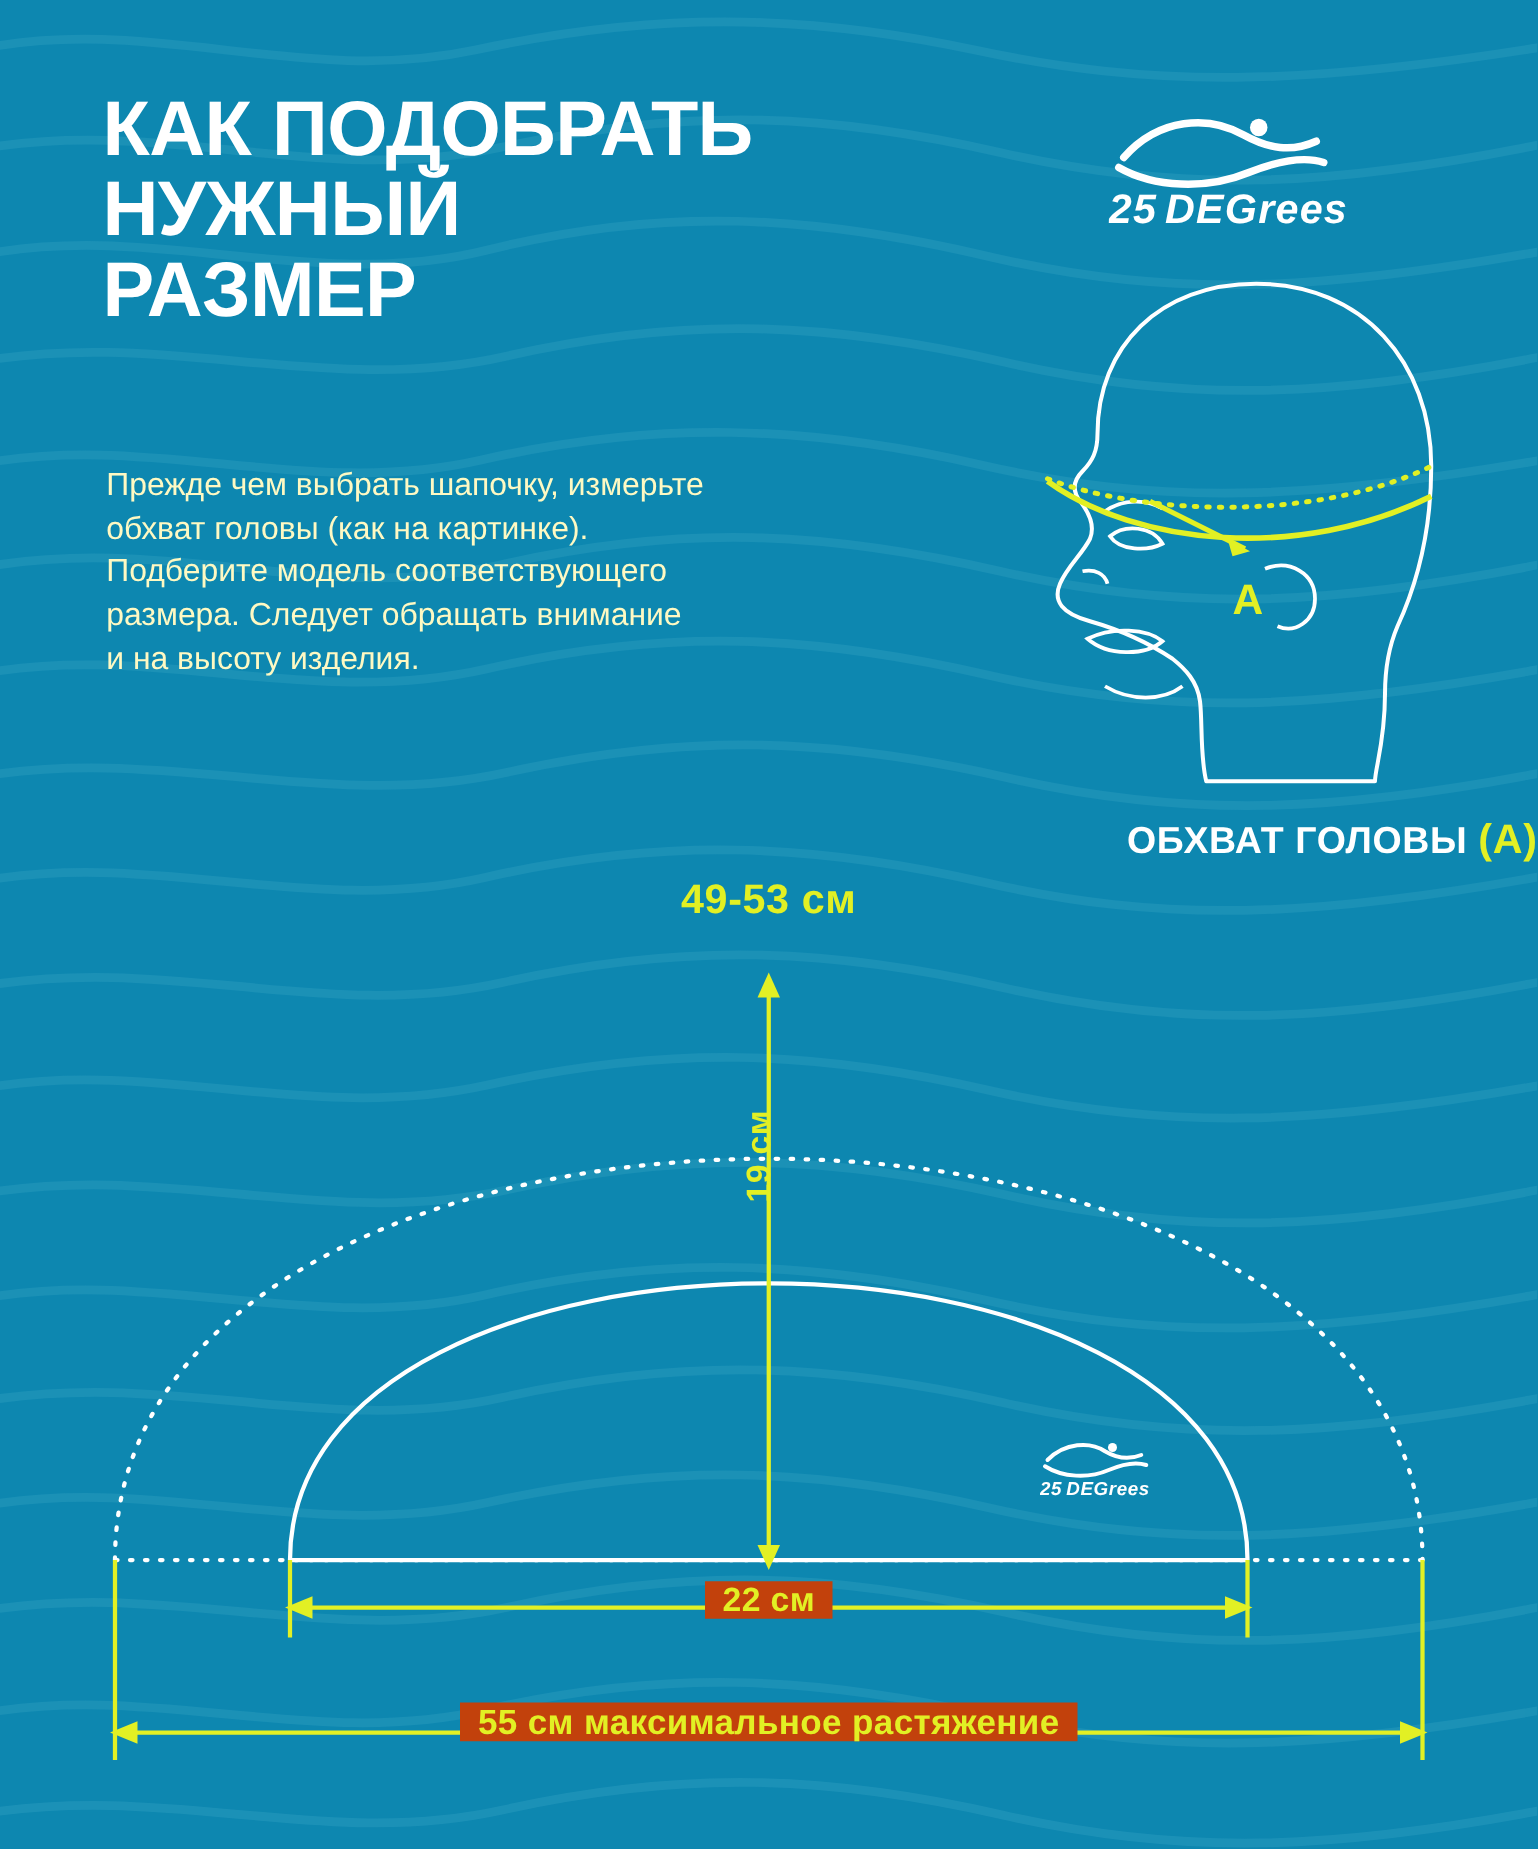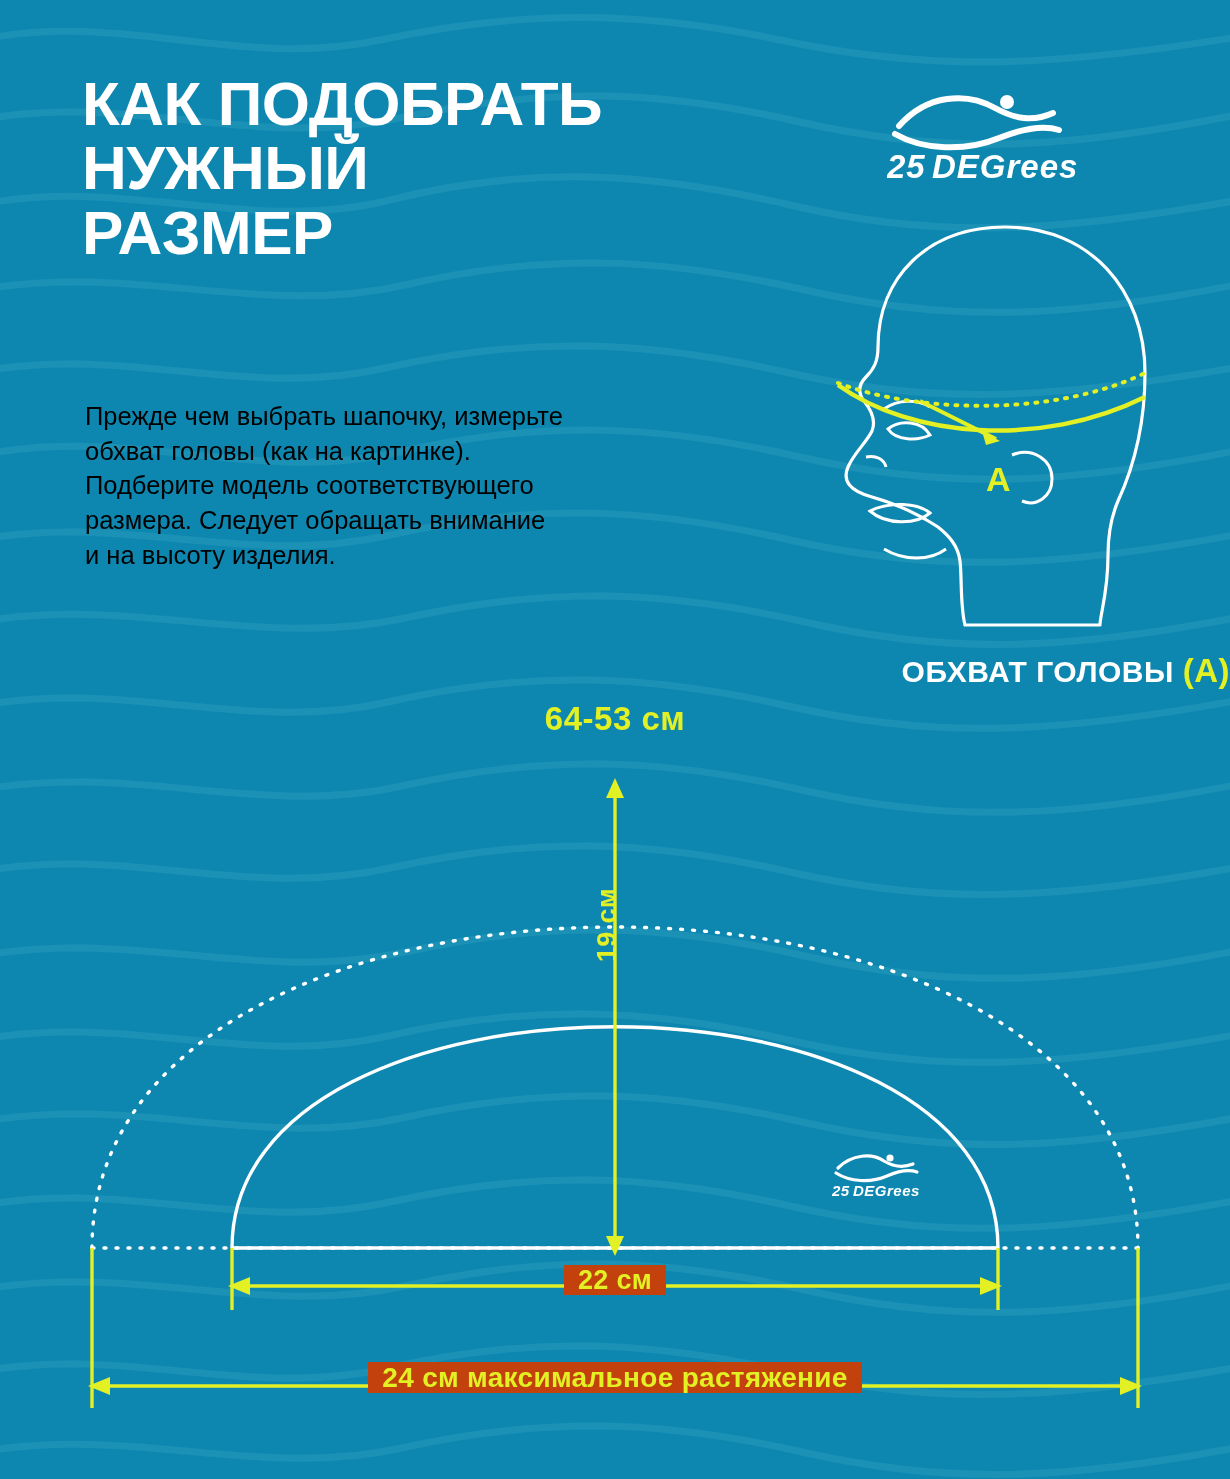--- a/index.html
+++ b/index.html
@@ -39,25 +39,25 @@
     line-height: 1.04;
     font-weight: bold;
     letter-spacing: -0.5px;
     color: #ffffff;
     white-space: pre-line;
     text-transform: uppercase;
   }
   #intro {
     position: absolute;
     left: 85px;
-    top: 399px;
+    top: 371px;
     width: 640px;
     font-size: 25.5px;
     line-height: 1.36;
-    color: #000000;
+    color: #fef9c3;
     white-space: pre-line;
   }
 
   
   #brand-logo {
     position: absolute;
     right: 78px;
     top: 86px;
     width: 265px;
     height: 100px;
@@ -232,21 +232,21 @@
 
       <path d="M120 196 L 196 234" fill="none" stroke="#e2f024" stroke-width="4"></path>
       <path d="M200 236 L 182 226 L 186 240 Z" fill="#e2f024"></path>
       <text x="186" y="286" fill="#e2f024" font-family="'Liberation Sans', sans-serif" font-weight="bold" font-size="34">A</text>
     </svg>
 
     <div id="circumference-label">
       <span>ОБХВАТ ГОЛОВЫ</span>
       <span class="a-mark">(A)</span>
     </div>
-    <div id="circumference-value">64-53 см</div>
+    <div id="circumference-value">49-53 см</div>
 
     <svg id="cap-diagram" viewBox="0 0 1230 700">
 
       <path d="M232 500 C 232 205, 998 205, 998 500" fill="none" stroke="#ffffff" stroke-width="3.4"></path>
 
       <line x1="232" y1="500" x2="998" y2="500" stroke="#ffffff" stroke-width="3.4"></line>
 
       <path d="M92 500 C 92 72, 1138 72, 1138 500" fill="none" stroke="#ffffff" stroke-width="3.4" stroke-dasharray="2 10" stroke-linecap="round"></path>
 
       <line x1="92" y1="500" x2="1138" y2="500" stroke="#ffffff" stroke-width="3.4" stroke-dasharray="2 10" stroke-linecap="round"></line>
@@ -275,16 +275,16 @@
       </g>
       <circle cx="58" cy="8" r="3.6" fill="#ffffff"></circle>
       <g fill="#ffffff" font-family="'Liberation Sans', sans-serif" font-weight="bold" font-style="italic" font-size="15" letter-spacing="0.5">
         <text x="0" y="46">25</text>
         <text x="21" y="46">DEGrees</text>
       </g>
     </svg>
 
     <div class="dim-label" id="label-height">19 см</div>
     <div class="dim-label" id="label-width"><span>22 см</span></div>
-    <div class="dim-label" id="label-stretch"><span>24 см максимальное растяжение</span></div>
+    <div class="dim-label" id="label-stretch"><span>55 см максимальное растяжение</span></div>
 
   </div>
 </div>
 
 </body></html>

